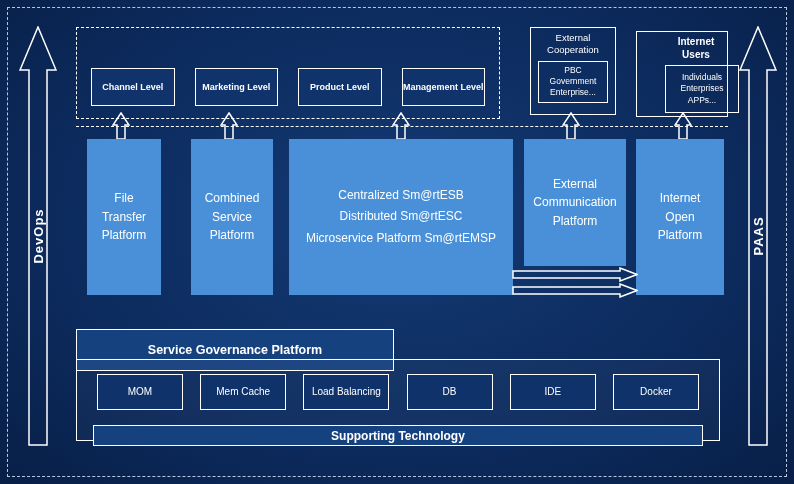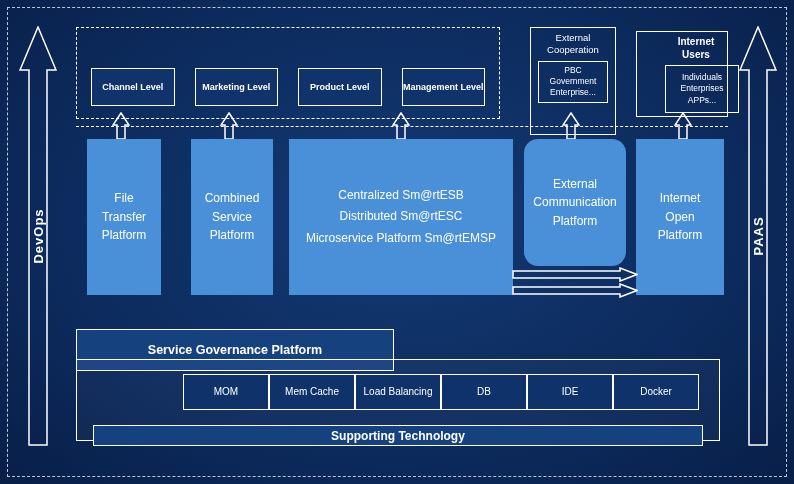--- a/index.html
+++ b/index.html
@@ -44,21 +44,21 @@
   .rarrow{position:absolute;width:126px;height:15px;}
   .panel{
     position:absolute;border:1px solid #fff;background:#16417f;box-sizing:border-box;
     display:flex;align-items:center;justify-content:center;
     font-size:12.5px;font-weight:bold;margin-top:23px;
   }
   .bottom-box{
     position:absolute;left:76px;top:359px;width:644px;height:82px;
     border:1px solid #fff;background:rgba(255,255,255,0.03);box-sizing:border-box;
   }
-  .tech-row{position:absolute;left:20px;right:20px;top:14px;display:flex;justify-content:flex-end;}
+  .tech-row{position:absolute;left:20px;right:20px;top:14px;display:flex;justify-content:space-between;}
   .tech{
     width:86px;height:36px;border:1px solid #fff;background:#0f326b;box-sizing:border-box;
     display:flex;align-items:center;justify-content:center;text-align:center;
     font-size:10px;line-height:1.25;
   }
   .support-bar{
     position:absolute;left:16px;right:16px;top:57px;height:21px;border:1px solid #fff;
     background:#16417f;box-sizing:border-box;display:flex;align-items:center;justify-content:center;
     font-size:12px;font-weight:bold;margin-top:8px;
   }
@@ -85,21 +85,21 @@
     <span class="vtext">PAAS</span>
   </div>
 
   <div class="levels-box">
     <div class="level">Channel Level</div>
     <div class="level">Marketing Level</div>
     <div class="level">Product Level</div>
     <div class="level">Management Level</div>
   </div>
 
-  <div class="topbox" style="left:530px;top:27px;width:86px;height:108px;">
+  <div class="topbox" style="left:530px;top:27px;width:86px;height:88px;">
     <div class="topbox-title">External Cooperation</div>
     <div class="topbox-item" style="width:70px;height:42px;">PBC Government Enterprise...</div>
   </div>
 
   <div class="topbox" style="left:636px;top:31px;width:92px;height:86px;padding-left:28px;">
     <div class="topbox-title bold">Internet Users</div>
     <div class="topbox-item" style="width:74px;height:48px;margin-top:4px;">Individuals Enterprises APPs...</div>
   </div>
 
   <div class="dash-line"></div>
@@ -134,21 +134,21 @@
     <span>File Transfer Platform</span>
   </div>
   <div class="platform" style="left:191px;top:139px;width:82px;height:156px;">
     <span>Combined Service Platform</span>
   </div>
   <div class="platform" style="left:289px;top:139px;width:224px;height:156px;">
     <span class="central-line">Centralized Sm@rtESB</span>
     <span class="central-line">Distributed Sm@rtESC</span>
     <span class="central-line">Microservice Platform Sm@rtEMSP</span>
   </div>
-  <div class="platform" style="left:524px;top:139px;width:102px;height:127px;border-radius:14px;">
+  <div class="platform" style="left:524px;top:139px;width:102px;height:127px;">
     <span>External Communication Platform</span>
   </div>
   <div class="platform" style="left:636px;top:139px;width:88px;height:156px;">
     <span>Internet Open Platform</span>
   </div>
 
   <div class="rarrow" style="left:512px;top:267px;">
     <svg width="126" height="15" viewBox="0 0 126 15">
         <polygon points="1,4 108,4 108,1 125,7.5 108,14 108,11 1,11"></polygon>
       </svg>

